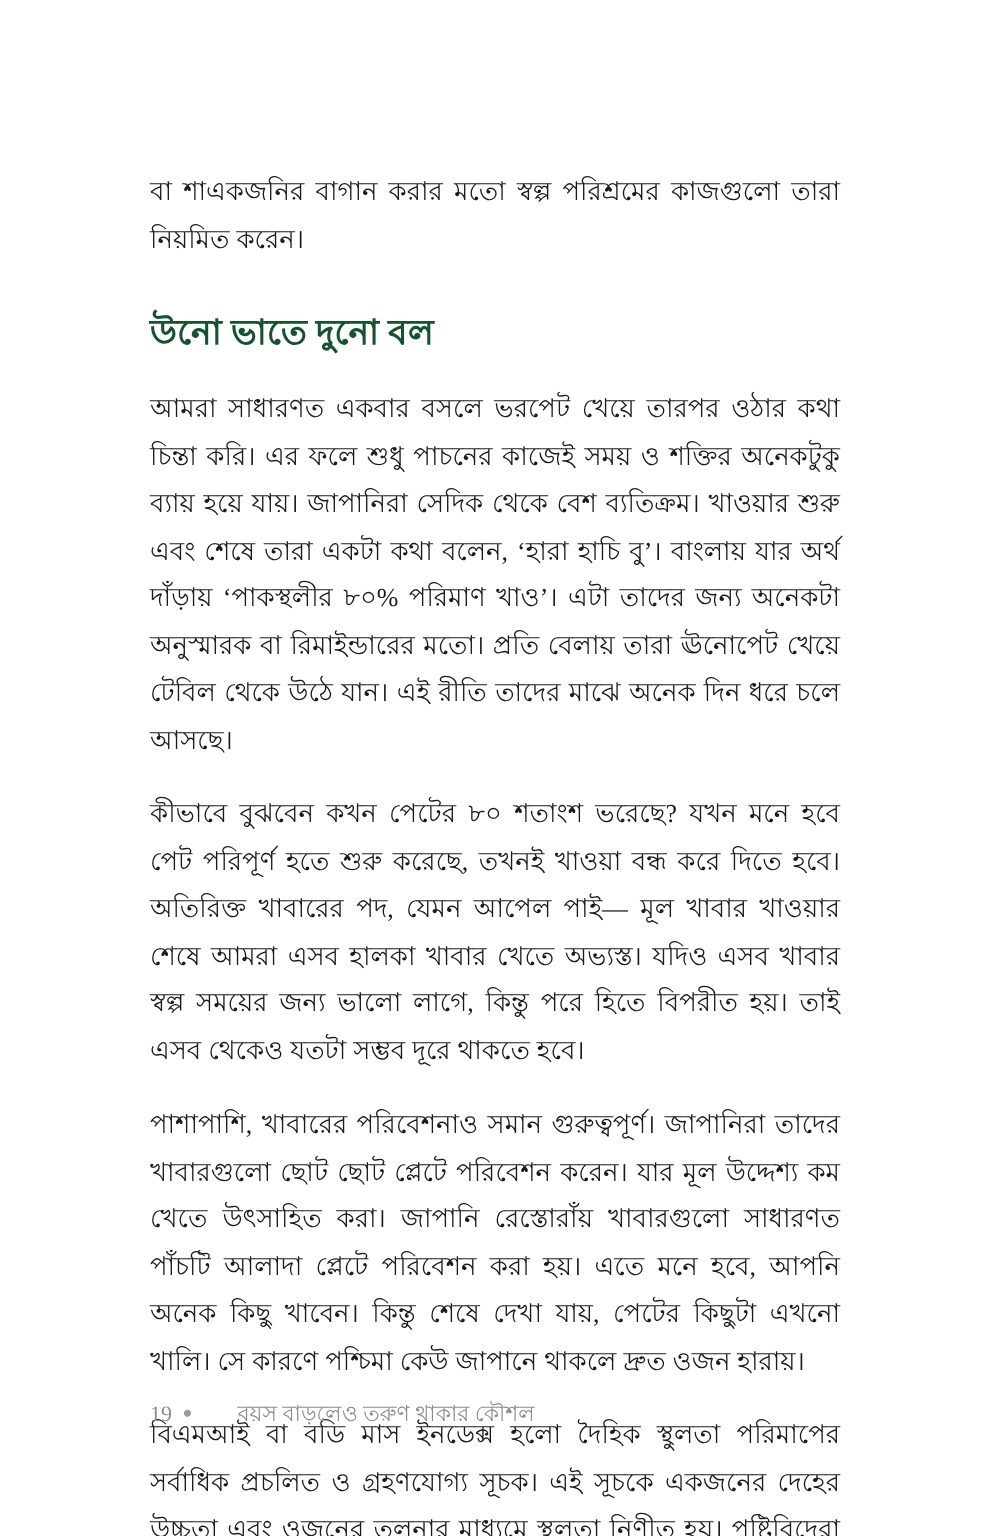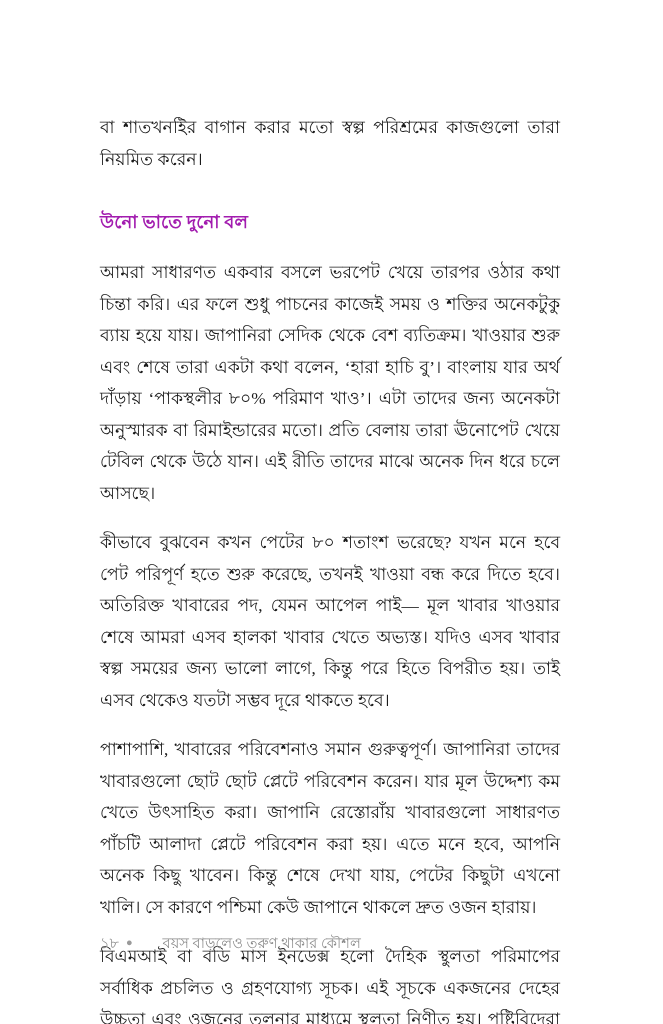--- a/index.html
+++ b/index.html
@@ -37,24 +37,24 @@
   }
   .para:last-child {
     margin-bottom: 0;
   }
   .para.lead {
     margin-bottom: 0;
   }
   .section-heading {
     margin: 0;
     padding: 0;
-    font-size: 18px;
+    font-size: 23px;
     line-height: 26px;
     font-weight: bold;
-    color: #a21caf;
+    color: #14532d;
     letter-spacing: 0.01em;
   }
   .heading-block {
     margin-top: 34px;
     margin-bottom: 22px;
   }
   .footer {
     position: absolute;
     left: 100px;
     top: 932px;
@@ -78,33 +78,33 @@
     margin-left: 24px;
   }
 </style>
 </head>
 <body>
 
 <div class="page">
 
   <div class="content">
 
-    <p class="para lead">বা শাতখনইির বাগান করার মতো স্বল্প পরিশ্রমের কাজগুলো তারা নিয়মিত করেন।</p>
+    <p class="para lead">বা শাএকজনির বাগান করার মতো স্বল্প পরিশ্রমের কাজগুলো তারা নিয়মিত করেন।</p>
 
     <div class="heading-block">
       <h2 class="section-heading">উনো ভাতে দুনো বল</h2>
     </div>
 
     <p class="para">আমরা সাধারণত একবার বসলে ভরপেট খেয়ে তারপর ওঠার কথা চিন্তা করি। এর ফলে শুধু পাচনের কাজেই সময় ও শক্তির অনেকটুকু ব্যায় হয়ে যায়। জাপানিরা সেদিক থেকে বেশ ব্যতিক্রম। খাওয়ার শুরু এবং শেষে তারা একটা কথা বলেন, ‘হারা হাচি বু’। বাংলায় যার অর্থ দাঁড়ায় ‘পাকস্থলীর ৮০% পরিমাণ খাও’। এটা তাদের জন্য অনেকটা অনুস্মারক বা রিমাইন্ডারের মতো। প্রতি বেলায় তারা ঊনোপেট খেয়ে টেবিল থেকে উঠে যান। এই রীতি তাদের মাঝে অনেক দিন ধরে চলে আসছে।</p>
 
     <p class="para">কীভাবে বুঝবেন কখন পেটের ৮০ শতাংশ ভরেছে? যখন মনে হবে পেট পরিপূর্ণ হতে শুরু করেছে, তখনই খাওয়া বন্ধ করে দিতে হবে। অতিরিক্ত খাবারের পদ, যেমন আপেল পাই— মূল খাবার খাওয়ার শেষে আমরা এসব হালকা খাবার খেতে অভ্যস্ত। যদিও এসব খাবার স্বল্প সময়ের জন্য ভালো লাগে, কিন্তু পরে হিতে বিপরীত হয়। তাই এসব থেকেও যতটা সম্ভব দূরে থাকতে হবে।</p>
 
     <p class="para">পাশাপাশি, খাবারের পরিবেশনাও সমান গুরুত্বপূর্ণ। জাপানিরা তাদের খাবারগুলো ছোট ছোট প্লেটে পরিবেশন করেন। যার মূল উদ্দেশ্য কম খেতে উৎসাহিত করা। জাপানি রেস্তোরাঁয় খাবারগুলো সাধারণত পাঁচটি আলাদা প্লেটে পরিবেশন করা হয়। এতে মনে হবে, আপনি অনেক কিছু খাবেন। কিন্তু শেষে দেখা যায়, পেটের কিছুটা এখনো খালি। সে কারণে পশ্চিমা কেউ জাপানে থাকলে দ্রুত ওজন হারায়।</p>
 
     <p class="para">বিএমআই বা বডি মাস ইনডেক্স হলো দৈহিক স্থুলতা পরিমাপের সর্বাধিক প্রচলিত ও গ্রহণযোগ্য সূচক। এই সূচকে একজনের দেহের উচ্চতা এবং ওজনের তুলনার মাধ্যমে স্থুলতা নিণীত হয়। পুষ্টিবিদেরা জানান, একজন মার্কিন নাগরিক দৈনিক ২২০০ থেকে ৩৩০০ ক্যালরি পরিমাণ খাবার গ্রহণ করেন। সে তুলনায় একজন জাপানির গ্রহণের</p>
 
   </div>
 
   <div class="footer">
-    <span class="page-num">১৮</span><span class="dot">●</span><span class="book-title">বয়স বাড়লেও তরুণ থাকার কৌশল</span>
+    <span class="page-num">19</span><span class="dot">●</span><span class="book-title">বয়স বাড়লেও তরুণ থাকার কৌশল</span>
   </div>
 
 </div>
 
 </body></html>

